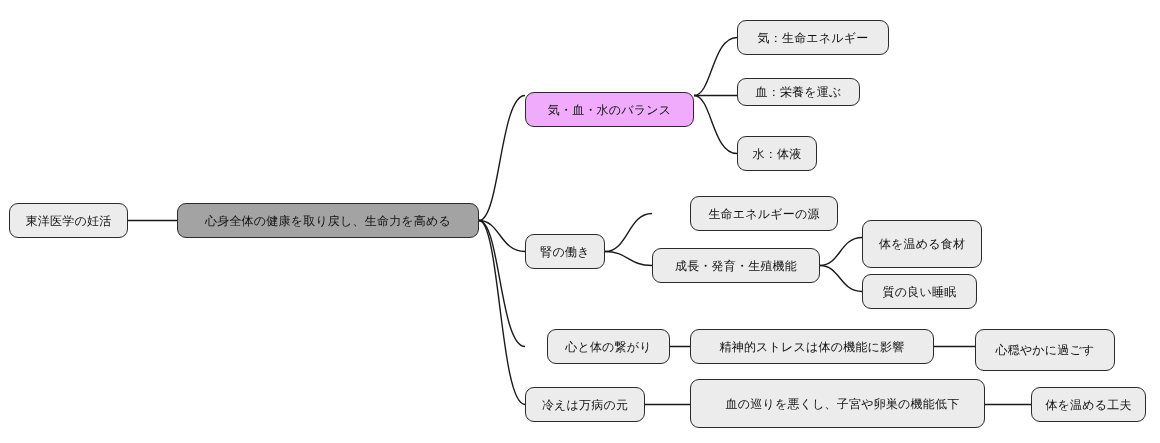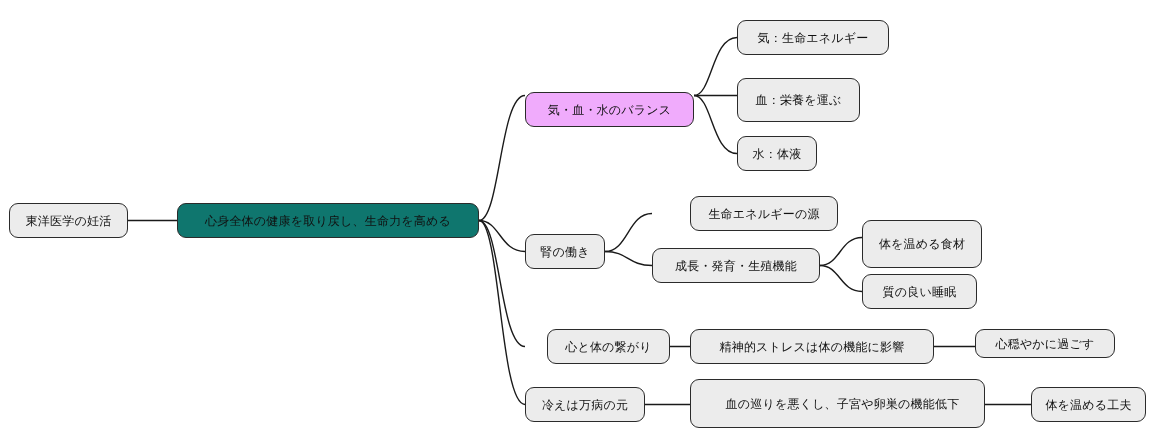--- a/index.html
+++ b/index.html
@@ -68,30 +68,30 @@
       <path class="edge" d="M 820,265.5 C 840,265.5 840,291.5 862,291.5" stroke="#1a1a1a"></path>
       <path class="edge" d="M 648,346.5 L 690,346.5" stroke="#1a1a1a"></path>
       <path class="edge" d="M 934,346.5 L 975,346.5" stroke="#1a1a1a"></path>
       <path class="edge" d="M 645,404.5 L 690,404.5" stroke="#1a1a1a"></path>
       <path class="edge" d="M 985,404.5 L 1031,404.5" stroke="#1a1a1a"></path>
     </svg>
   <div id="node-layer">
       <div class="node" style="left: 9px; top: 203px; width: 119px; height: 35px; background: rgb(236, 236, 236); border-color: rgb(43, 43, 43);">
         <span class="node-label">東洋医学の妊活</span>
       </div>
-      <div class="node" style="left: 177px; top: 203px; width: 302px; height: 35px; background: #0f766e; border-color: rgb(43, 43, 43);">
+      <div class="node" style="left: 177px; top: 203px; width: 302px; height: 35px; background: #a3a3a3; border-color: rgb(43, 43, 43);">
         <span class="node-label">心身全体の健康を取り戻し、生命力を高める</span>
       </div>
       <div class="node" style="left: 525px; top: 92px; width: 169px; height: 35px; background: #f0abfc; border-color: rgb(43, 43, 43);">
         <span class="node-label">気・血・水のバランス</span>
       </div>
       <div class="node" style="left: 737px; top: 20px; width: 152px; height: 35px; background: rgb(236, 236, 236); border-color: rgb(43, 43, 43);">
         <span class="node-label">気：生命エネルギー</span>
       </div>
-      <div class="node" style="left: 737px; top: 78px; width: 123px; height: 44px; background: rgb(236, 236, 236); border-color: rgb(43, 43, 43);">
+      <div class="node" style="left: 737px; top: 78px; width: 123px; height: 28px; background: rgb(236, 236, 236); border-color: rgb(43, 43, 43);">
         <span class="node-label">血：栄養を運ぶ</span>
       </div>
       <div class="node" style="left: 737px; top: 136px; width: 80px; height: 35px; background: rgb(236, 236, 236); border-color: rgb(43, 43, 43);">
         <span class="node-label">水：体液</span>
       </div>
       <div class="node" style="left: 525px; top: 234px; width: 80px; height: 35px; background: rgb(236, 236, 236); border-color: rgb(43, 43, 43);">
         <span class="node-label">腎の働き</span>
       </div>
       <div class="node" style="left: 652px; top: 196px; width: 148px; height: 35px; background: rgb(236, 236, 236); border-color: rgb(43, 43, 43); margin-left: 38px;">
         <span class="node-label">生命エネルギーの源</span>
@@ -104,21 +104,21 @@
       </div>
       <div class="node" style="left: 862px; top: 274px; width: 115px; height: 35px; background: rgb(236, 236, 236); border-color: rgb(43, 43, 43);">
         <span class="node-label">質の良い睡眠</span>
       </div>
       <div class="node" style="left: 547px; top: 329px; width: 123px; height: 35px; background: rgb(236, 236, 236); border-color: rgb(43, 43, 43);">
         <span class="node-label">心と体の繋がり</span>
       </div>
       <div class="node" style="left: 690px; top: 329px; width: 244px; height: 35px; background: rgb(236, 236, 236); border-color: rgb(43, 43, 43);">
         <span class="node-label">精神的ストレスは体の機能に影響</span>
       </div>
-      <div class="node" style="left: 975px; top: 329px; width: 140px; height: 29px; background: rgb(236, 236, 236); border-color: rgb(43, 43, 43);">
+      <div class="node" style="left: 975px; top: 329px; width: 140px; height: 42px; background: rgb(236, 236, 236); border-color: rgb(43, 43, 43);">
         <span class="node-label">心穏やかに過ごす</span>
       </div>
       <div class="node" style="left: 525px; top: 387px; width: 120px; height: 35px; background: rgb(236, 236, 236); border-color: rgb(43, 43, 43);">
         <span class="node-label">冷えは万病の元</span>
       </div>
       <div class="node" style="left: 690px; top: 379px; width: 295px; height: 49px; background: rgb(236, 236, 236); border-color: rgb(43, 43, 43); padding-left: 16px;">
         <span class="node-label">血の巡りを悪くし、子宮や卵巣の機能低下</span>
       </div>
       <div class="node" style="left: 1031px; top: 387px; width: 115px; height: 35px; background: rgb(236, 236, 236); border-color: rgb(43, 43, 43);">
         <span class="node-label">体を温める工夫</span>

